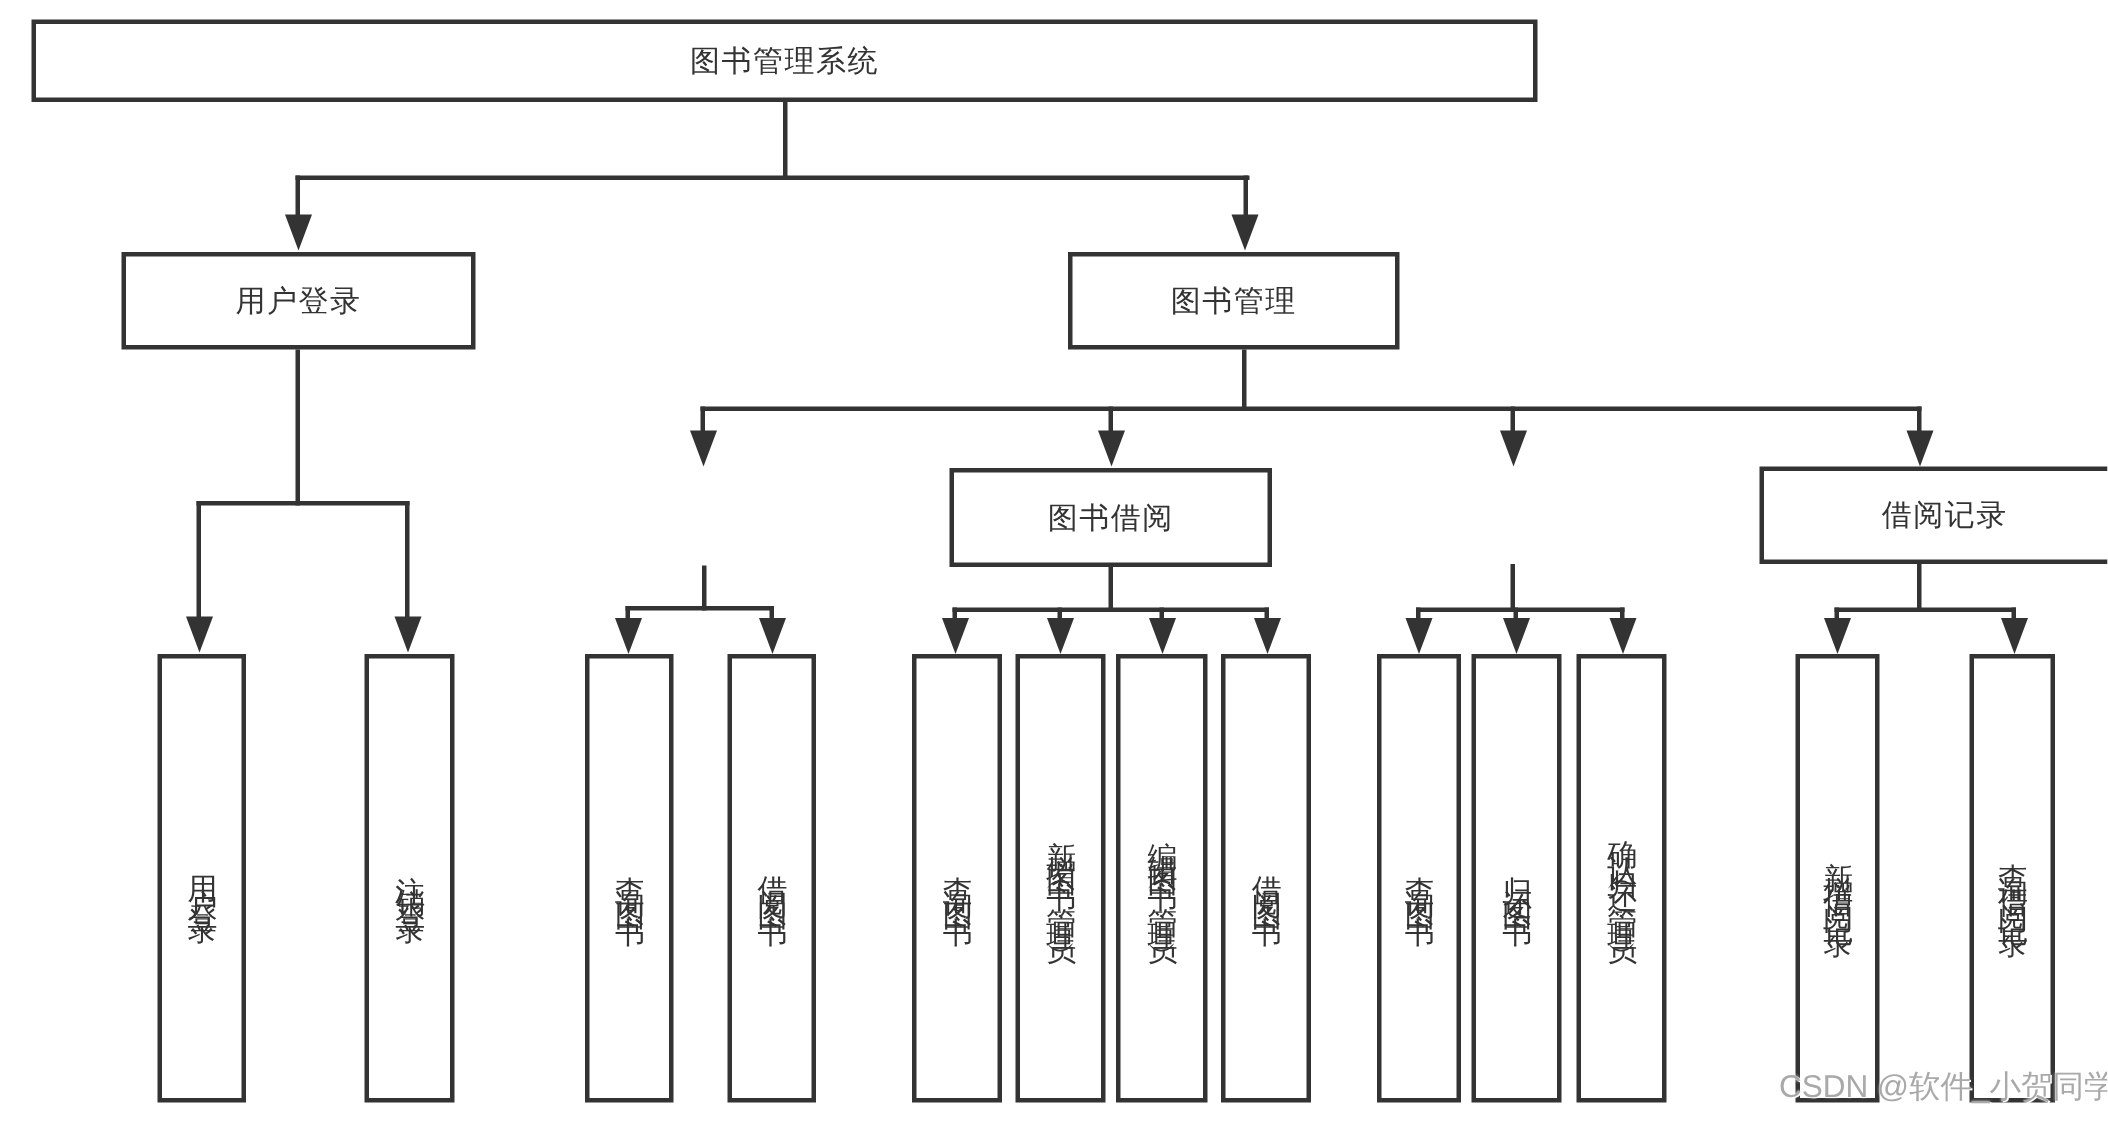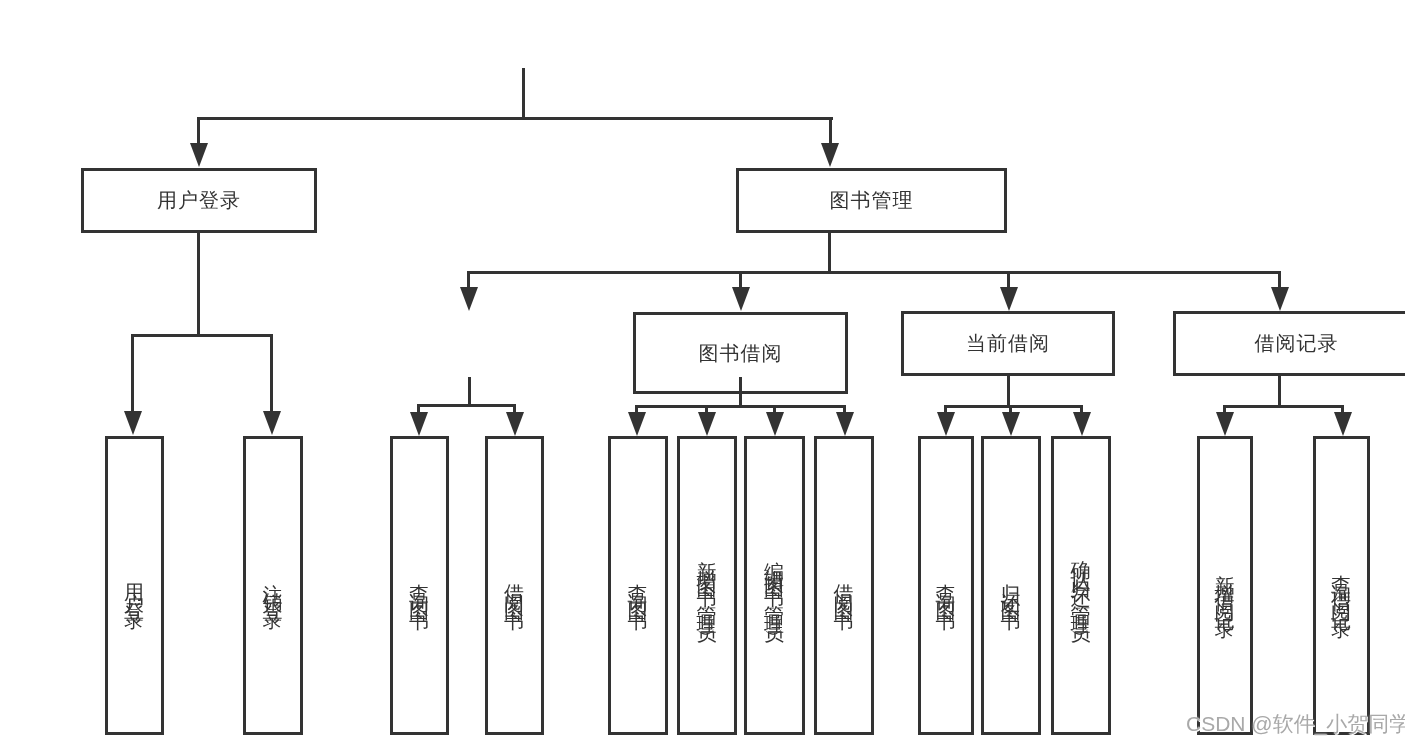--- a/index.html
+++ b/index.html
@@ -46,29 +46,29 @@
     font-size:21px;color:#a9a9a9;
     text-shadow:0 0 2px #ffffff,1px 1px 0 #ffffff;
     white-space:nowrap;z-index:5;
   }
 </style>
 </head>
 <body>
 
 <div id="stage">
 
+  <div class="bx" style="left:21px;top:13px;width:1004px;height:55px">图书管理系统</div>
 
   <div class="bx" style="left:81px;top:168px;width:236px;height:65px">用户登录</div>
 
-  <div class="bx" style="left:736px;top:168px;width:271px;height:65px">图书管理</div>
+  <div class="bx" style="left:712px;top:168px;width:221px;height:65px">图书管理</div>
 
 
-  <div class="bx" style="left:633px;top:312px;width:215px;height:82px">图书借阅</div>
+  <div class="bx" style="left:633px;top:312px;width:215px;height:66px">图书借阅</div>
 
-  <div class="bx" style="left:901px;top:311px;width:214px;height:65px">当前借阅</div>
 
   <div class="bx" style="left:1173px;top:311px;width:247px;height:65px">借阅记录</div>
 
   <div class="vx" style="left:105px;top:436px;width:59px;height:299px">
     <span>用户登录</span>
     </div>
 
   <div class="vx" style="left:243px;top:436px;width:60px;height:299px">
     <span>注销登录</span>
     </div>

